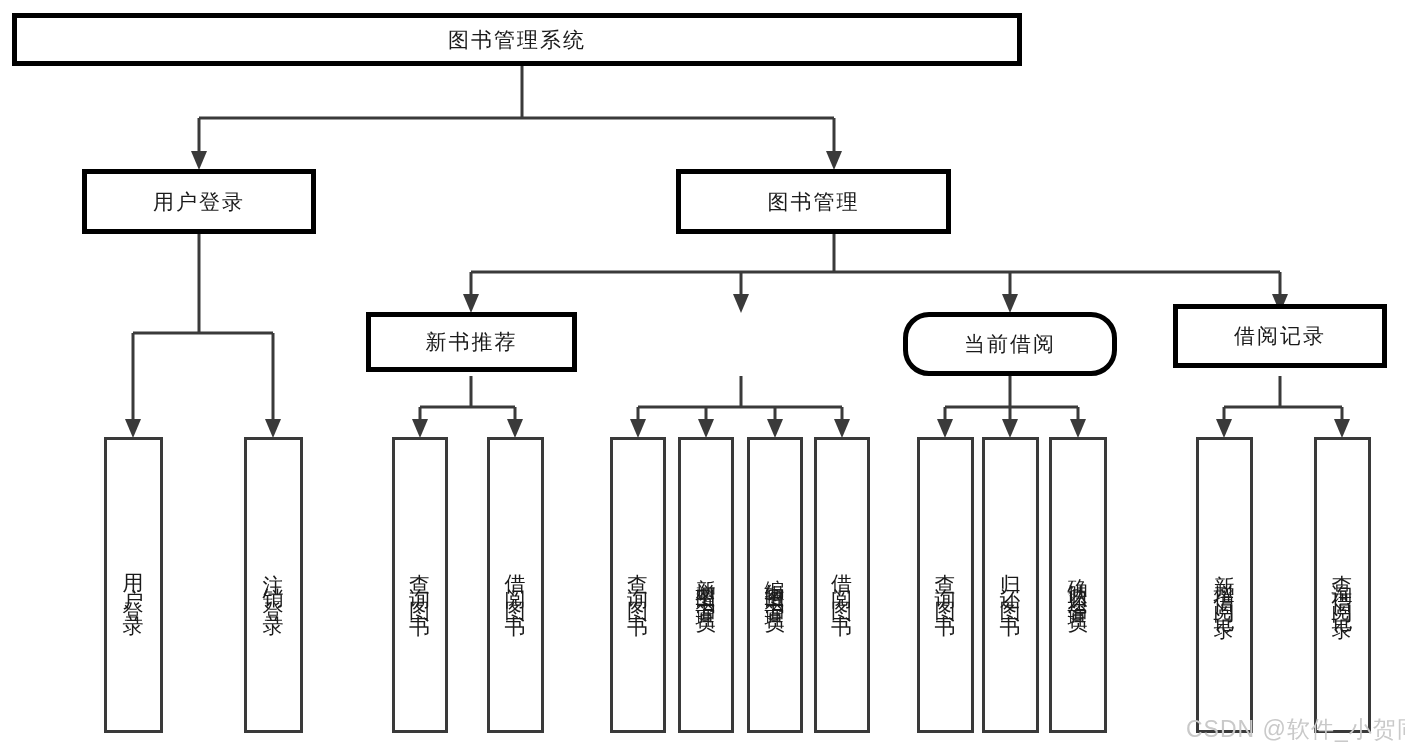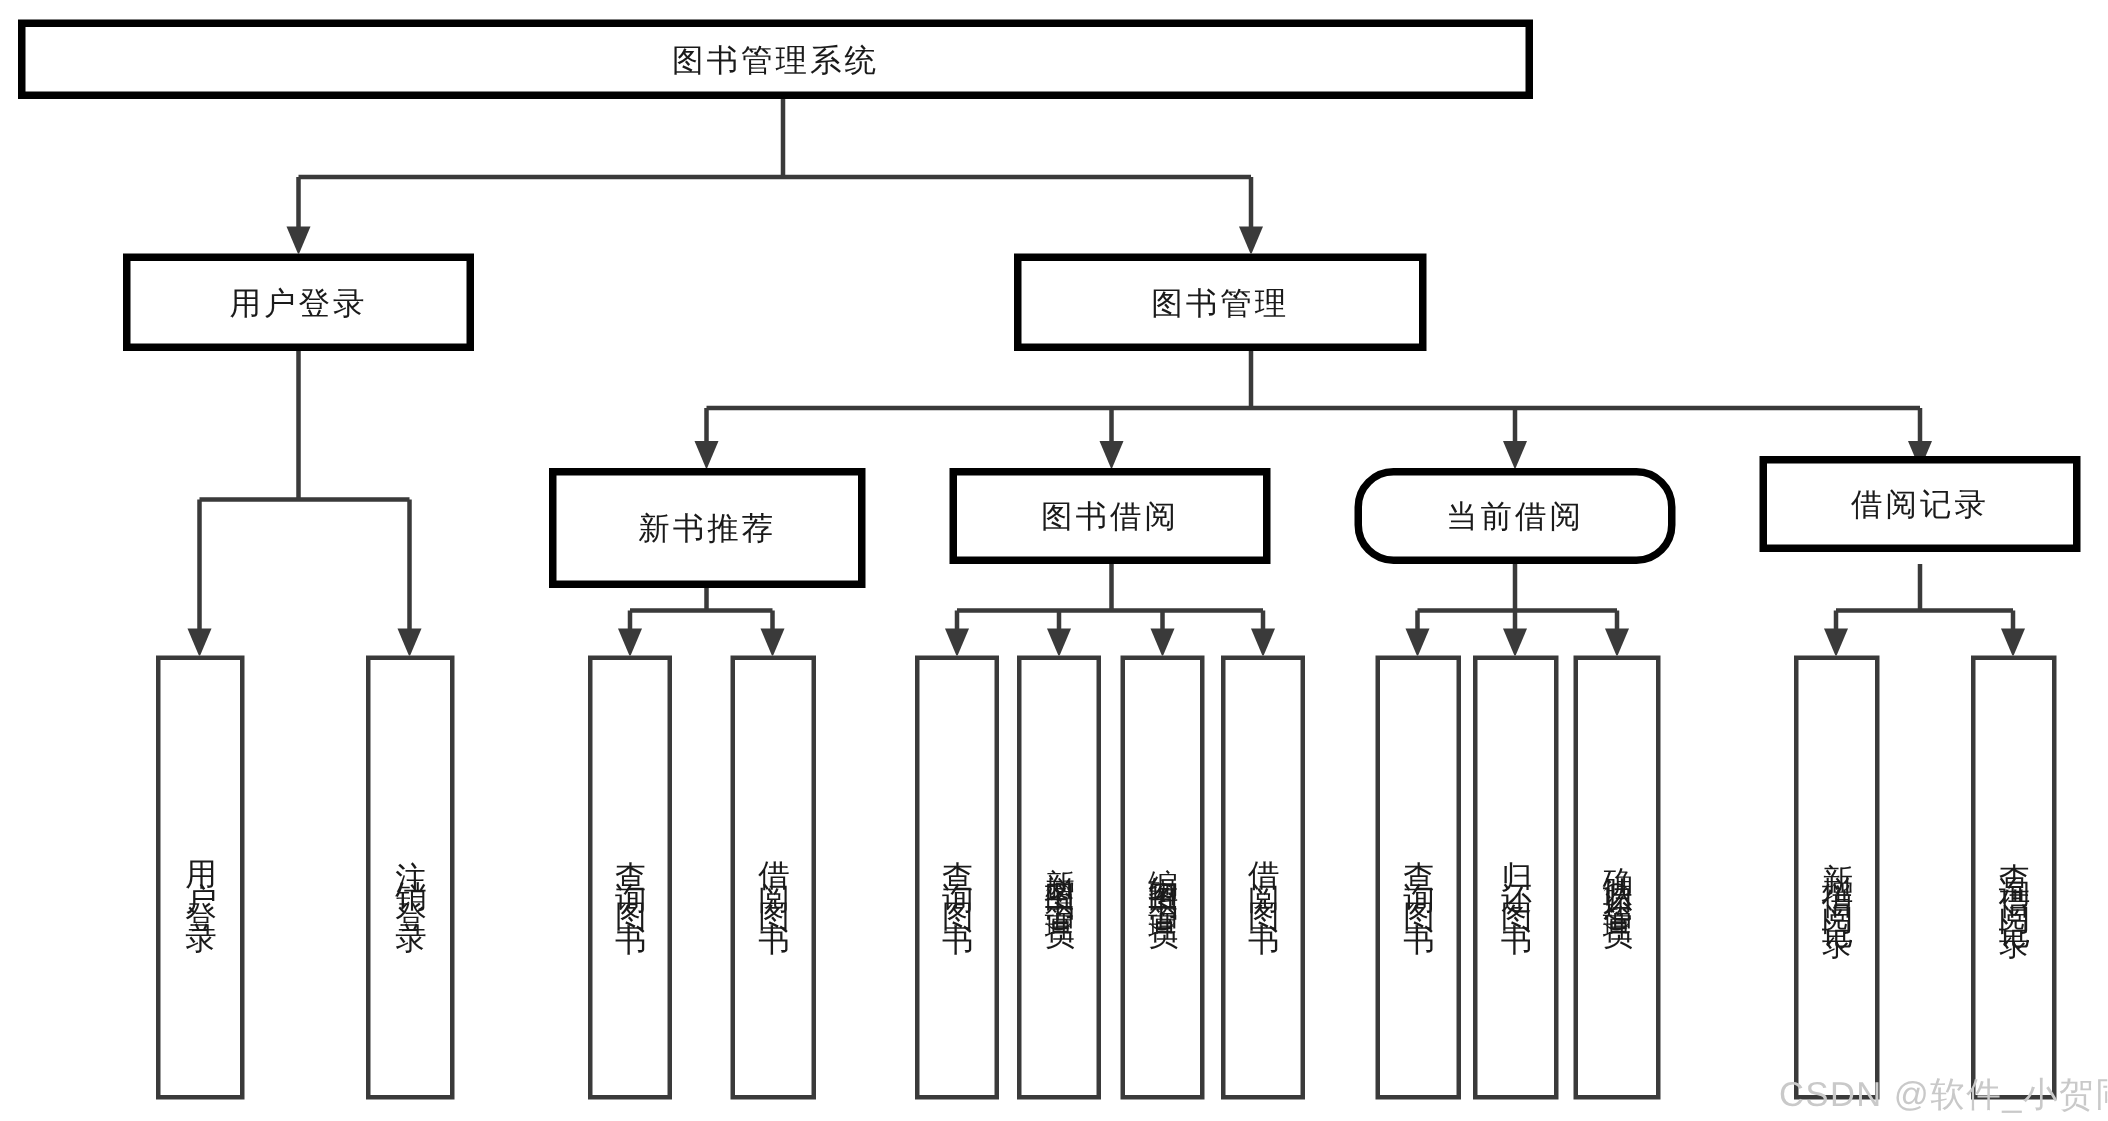--- a/index.html
+++ b/index.html
@@ -67,21 +67,21 @@
     letter-spacing: 1px;
     color: #c9c9c9;
     z-index: 5;
     white-space: nowrap;
   }
 
   
   #n-root   { left: 12px;  top: 13px;  width: 1010px; height: 53px; }
   #n-ulogin { left: 82px;  top: 169px; width: 234px;  height: 65px; }
   #n-bmgmt  { left: 676px; top: 169px; width: 275px;  height: 65px; text-align: center; }
-  #n-newrec { left: 366px; top: 312px; width: 211px;  height: 80px; }
+  #n-newrec { left: 366px; top: 312px; width: 211px;  height: 60px; }
   #n-bborrow{ left: 633px; top: 312px; width: 214px;  height: 64px; }
   #n-curbor { left: 903px; top: 312px; width: 214px;  height: 64px; border-radius: 26px; }
   #n-brec   { left: 1173px;top: 304px; width: 214px;  height: 64px; }
   #n-login  { left: 104px; width: 59px; }
   #n-logout { left: 244px; width: 59px; }
   #n-nbq    { left: 392px; width: 56px; }
   #n-nbb    { left: 487px; width: 57px; }
   #n-bbq    { left: 610px; width: 56px; }
   #n-bba    { left: 678px; width: 56px; }
   #n-bbe    { left: 747px; width: 56px; }
@@ -155,21 +155,20 @@
       <polygon points="1334,419 1350,419 1342,438"></polygon>
     </g>
   </svg>
 
   <div class="hbox" id="n-root">图书管理系统</div>
 
   <div class="hbox" id="n-ulogin">用户登录</div>
   <div class="hbox" id="n-bmgmt">图书管理</div>
 
   <div class="hbox" id="n-newrec">新书推荐</div>
-  <div class="hbox" id="n-bborrow">图书借阅</div>
   <div class="hbox" id="n-curbor">当前借阅</div>
   <div class="hbox" id="n-brec">借阅记录</div>
 
   <div class="vbox" id="n-login">
     <span>用户登录</span>
   </div>
   <div class="vbox" id="n-logout">
     <span>注销登录</span>
   </div>
 

